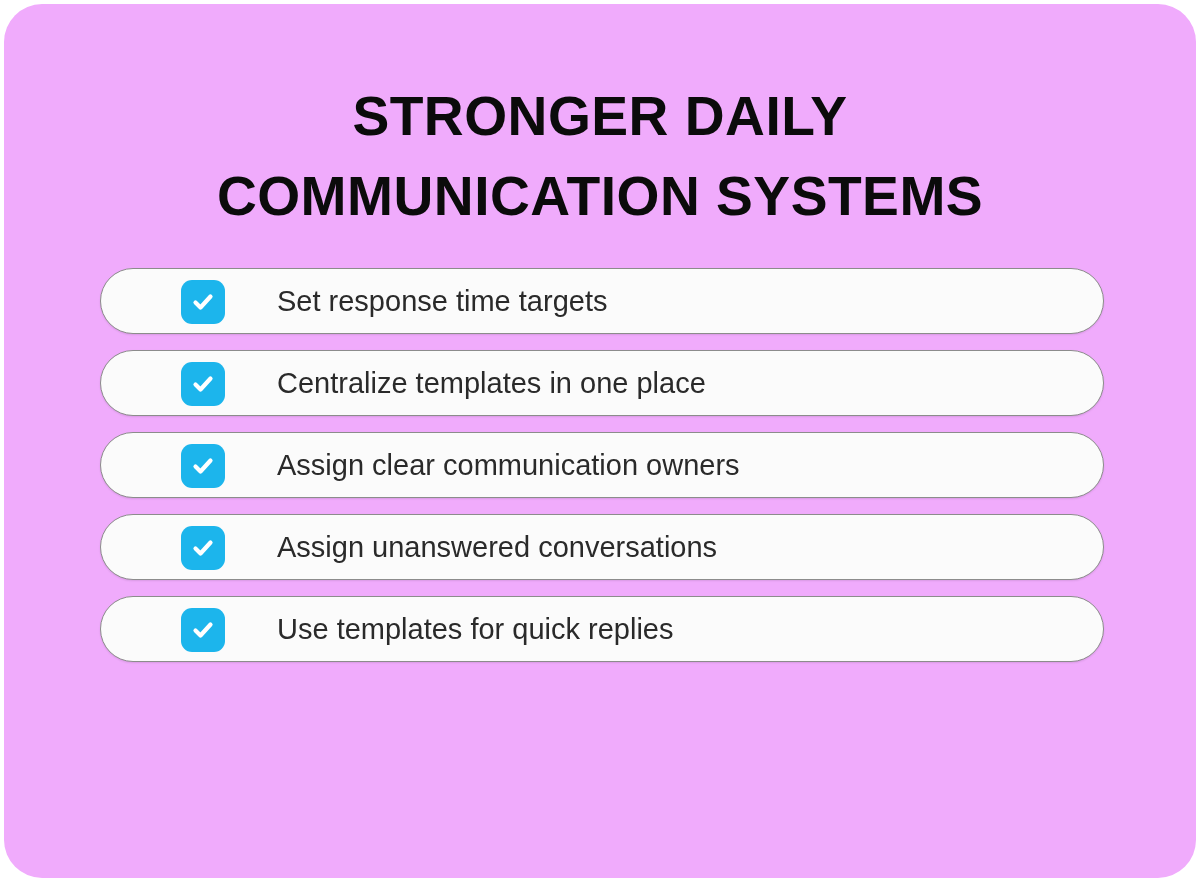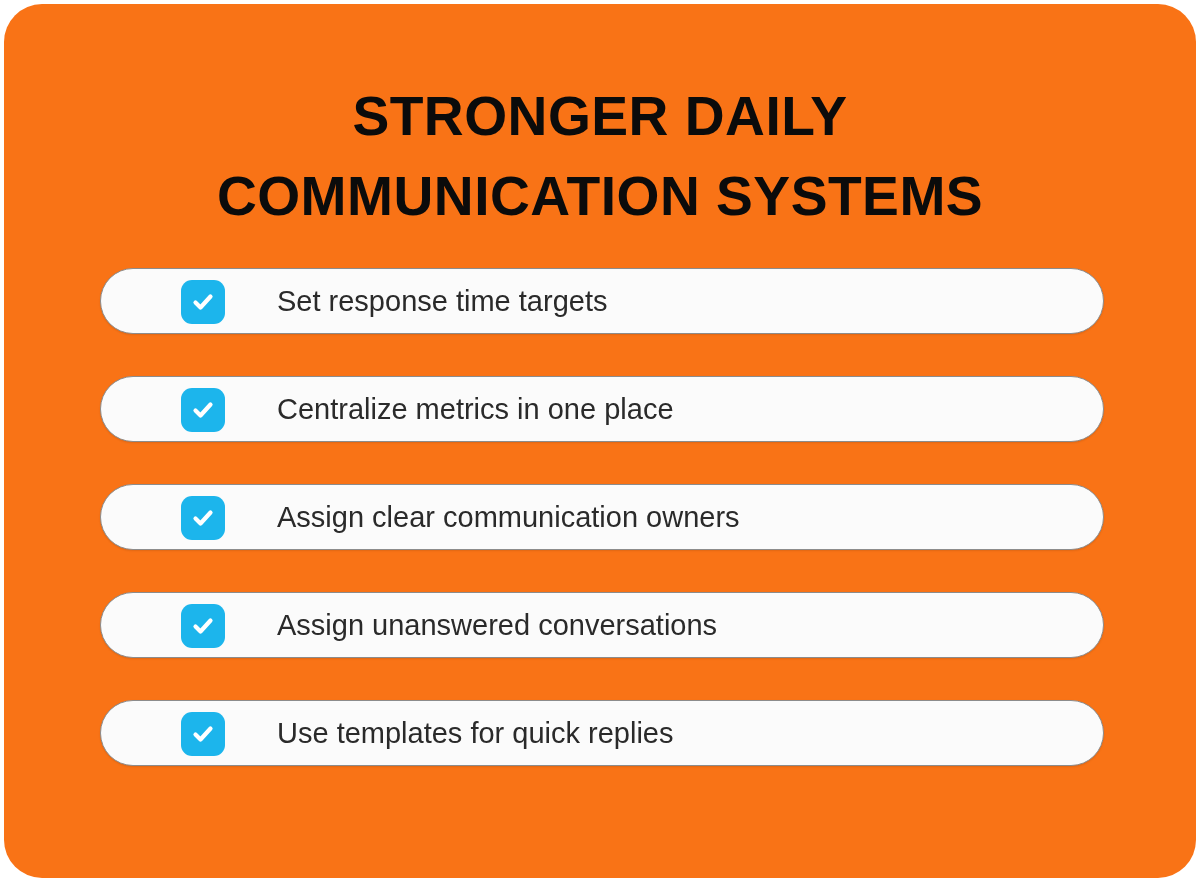--- a/index.html
+++ b/index.html
@@ -14,21 +14,21 @@
     -webkit-font-smoothing: antialiased;
     overflow: hidden;
   }
 
   .card {
     position: absolute;
     left: 4px;
     top: 4px;
     width: 1192px;
     height: 874px;
-    background: #f97316;
+    background: #f0abfc;
     border-radius: 38px;
     box-sizing: border-box;
     overflow: hidden;
   }
 
   .title {
     position: absolute;
     left: 0;
     top: 72px;
     width: 1192px;
@@ -48,21 +48,21 @@
   .title .line.l1 { transform: scaleX(0.985); }
   .title .line.l2 { transform: scaleX(0.985); }
 
   .list {
     position: absolute;
     left: 96px;
     top: 264px;
     width: 1004px;
     display: flex;
     flex-direction: column;
-    gap: 42px;
+    gap: 16px;
     justify-content: center;
   }
 
   .row {
     position: relative;
     height: 66px;
     box-sizing: border-box;
     background: #fbfbfb;
     border: 1.6px solid #8c8c8c;
     border-radius: 33px;
@@ -120,21 +120,21 @@
       </span>
       <span class="row-label">Set response time targets</span>
     </div>
 
     <div class="row">
       <span class="checkbox">
         <svg viewBox="0 0 28 28" aria-hidden="true">
           <path d="M6.5 14.5 L11.5 19.5 L21.5 8.5" fill="none" stroke="#ffffff" stroke-width="4.2" stroke-linecap="round" stroke-linejoin="round"></path>
         </svg>
       </span>
-      <span class="row-label">Centralize metrics in one place</span>
+      <span class="row-label">Centralize templates in one place</span>
     </div>
 
     <div class="row">
       <span class="checkbox">
         <svg viewBox="0 0 28 28" aria-hidden="true">
           <path d="M6.5 14.5 L11.5 19.5 L21.5 8.5" fill="none" stroke="#ffffff" stroke-width="4.2" stroke-linecap="round" stroke-linejoin="round"></path>
         </svg>
       </span>
       <span class="row-label">Assign clear communication owners</span>
     </div>

